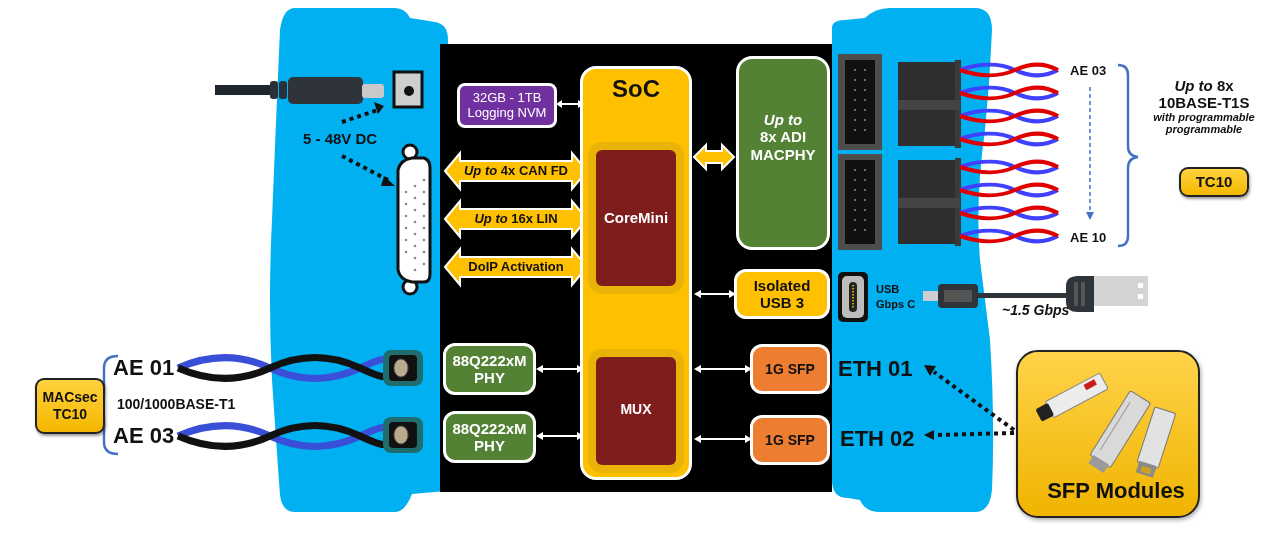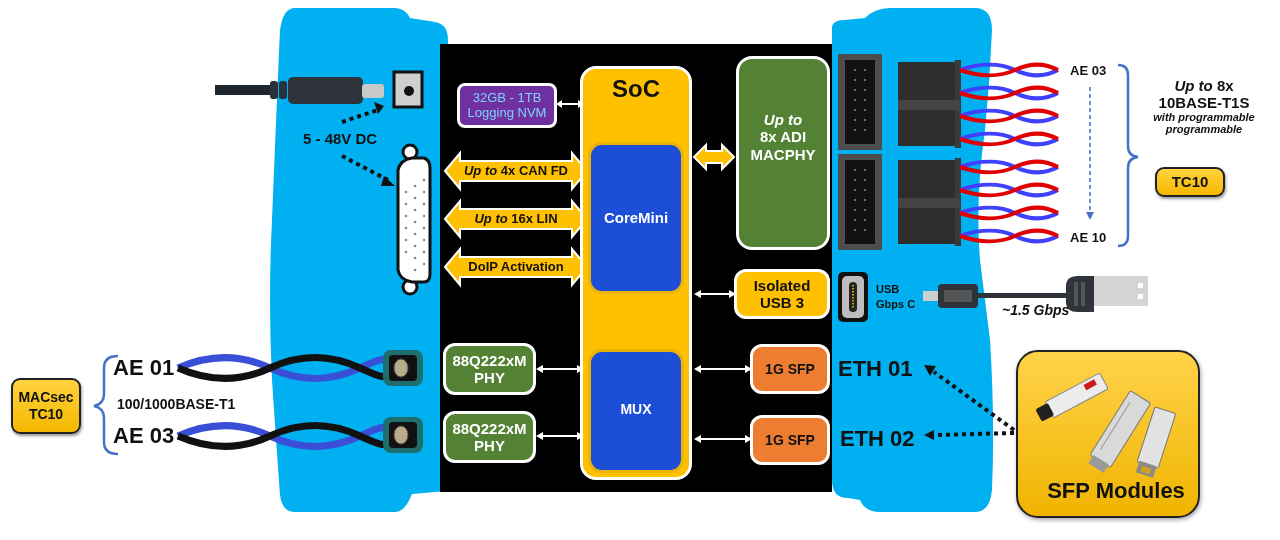--- a/index.html
+++ b/index.html
@@ -3,31 +3,31 @@
 <meta charset="utf-8">
 <style>
   html, body { margin:0; padding:0; }
   body { width:1280px; height:540px; background:#ffffff; position:relative; overflow:hidden;
          font-family:"Liberation Sans", "DejaVu Sans", sans-serif; }
   .abs { position:absolute; }
   svg.layer { position:absolute; left:0; top:0; }
   .box { position:absolute; box-sizing:border-box; border:3px solid #ffffff; border-radius:12px;
          display:flex; flex-direction:column; align-items:center; justify-content:center;
          text-align:center; font-weight:bold; line-height:1.15; }
-  .purple { background:#7030a0; color:#7dd3fc; font-weight:normal; font-size:13px; border-radius:8px; }
+  .purple { background:#7030a0; color:#ffffff; font-weight:normal; font-size:13px; border-radius:8px; }
   .yellow { background:#ffc000; color:#111; }
   .green  { background:#548235; color:#ffffff; }
   .orange { background:#ed7d31; color:#111; }
-  .blue   { background:#1d4ed8; color:#ffffff; border:3px solid #eab308; }
+  .blue   { background:#7f1d1d; color:#ffffff; border:8px solid #eab308; }
   .lbl { position:absolute; font-weight:bold; color:#111; white-space:nowrap; }
   .arrowlbl { position:absolute; font-weight:bold; font-size:13px; color:#111; text-align:center; white-space:nowrap; }
   .badge { position:absolute; box-sizing:border-box; background:linear-gradient(#ffd23f,#f5b800);
            border:2px solid #222; border-radius:9px; display:flex; flex-direction:column;
            align-items:center; justify-content:center; font-weight:bold; color:#111;
-           box-shadow:1px 2px 3px rgba(0,0,0,0.4); text-align:center; line-height:1.2; }
+           box-shadow:1px 2px 3px rgba(0,0,0,0.4); text-align:center; line-height:1.2;margin-left:24px; }
 </style>
 </head>
 <body>
 
 <svg class="layer" width="1280" height="540" viewBox="0 0 1280 540">
 
   <path d="M295,8 L395,8 Q405,8 410,18 L435,22 Q448,24 448,40 L448,480 Q448,492 435,492 L412,494 Q405,512 395,512 L295,512 Q282,512 280,495 Q276,440 272,380 Q268,300 272,220 Q276,120 280,30 Q283,8 295,8 Z" fill="#00b0f0"></path>
 
   <path d="M832,28 Q832,20 845,20 L865,18 Q875,8 890,8 L975,8 Q992,8 992,30 Q990,80 985,130 Q975,200 980,260 Q985,300 990,340 Q995,420 992,490 Q990,512 975,512 L880,512 Q865,512 860,500 L848,498 Q832,498 832,480 Z" fill="#00b0f0"></path>
 

